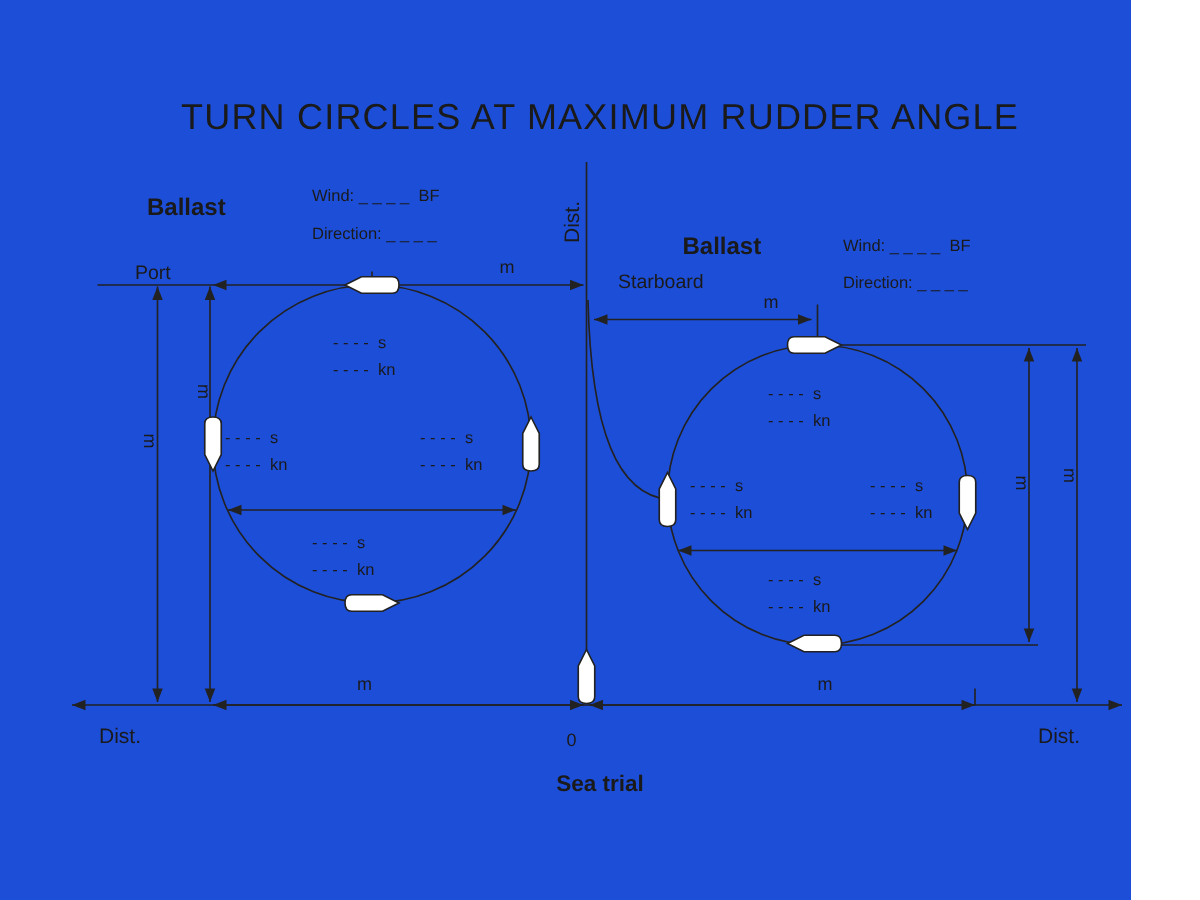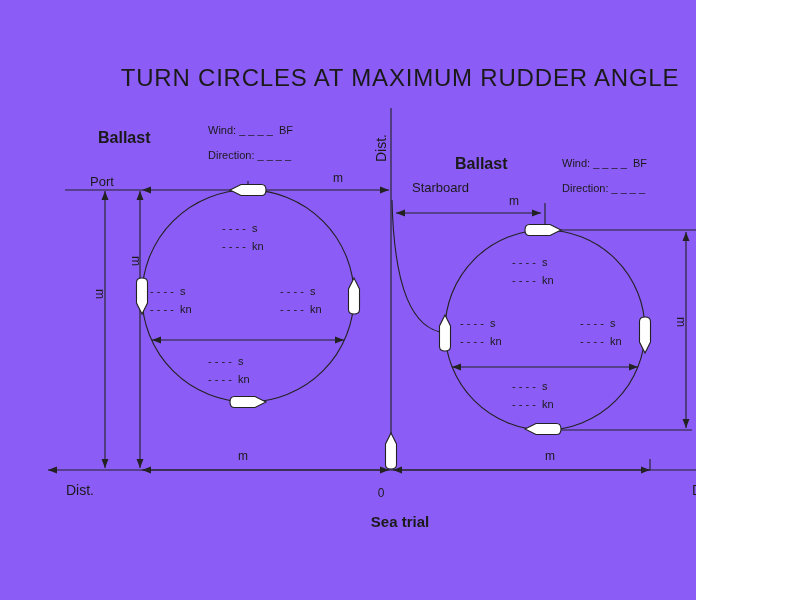--- a/index.html
+++ b/index.html
@@ -1,16 +1,16 @@
 <!DOCTYPE html>
 <html><head>
 <meta charset="utf-8">
 <style>
   html,body{margin:0;padding:0;background:#ffffff;}
-  #stage{width:696px;height:600px;position:relative;background:#8b5cf6;overflow:hidden;
+  #stage{width:754px;height:600px;position:relative;background:#1d4ed8;overflow:hidden;
          font-family:"Liberation Sans",sans-serif;}
   svg{display:block;}
   .ln{stroke:#222222;stroke-width:1.1;fill:none;}
   .ship{fill:#ffffff;stroke:#222222;stroke-width:1.1;}
   text{fill:#1a1a1a;font-family:"Liberation Sans",sans-serif;}
   .t-title{font-size:24px;letter-spacing:0.8px;}
   .t-16b{font-size:16px;font-weight:bold;}
   .t-14{font-size:14px;}
   .t-13{font-size:13px;}
   .t-12{font-size:12px;}

